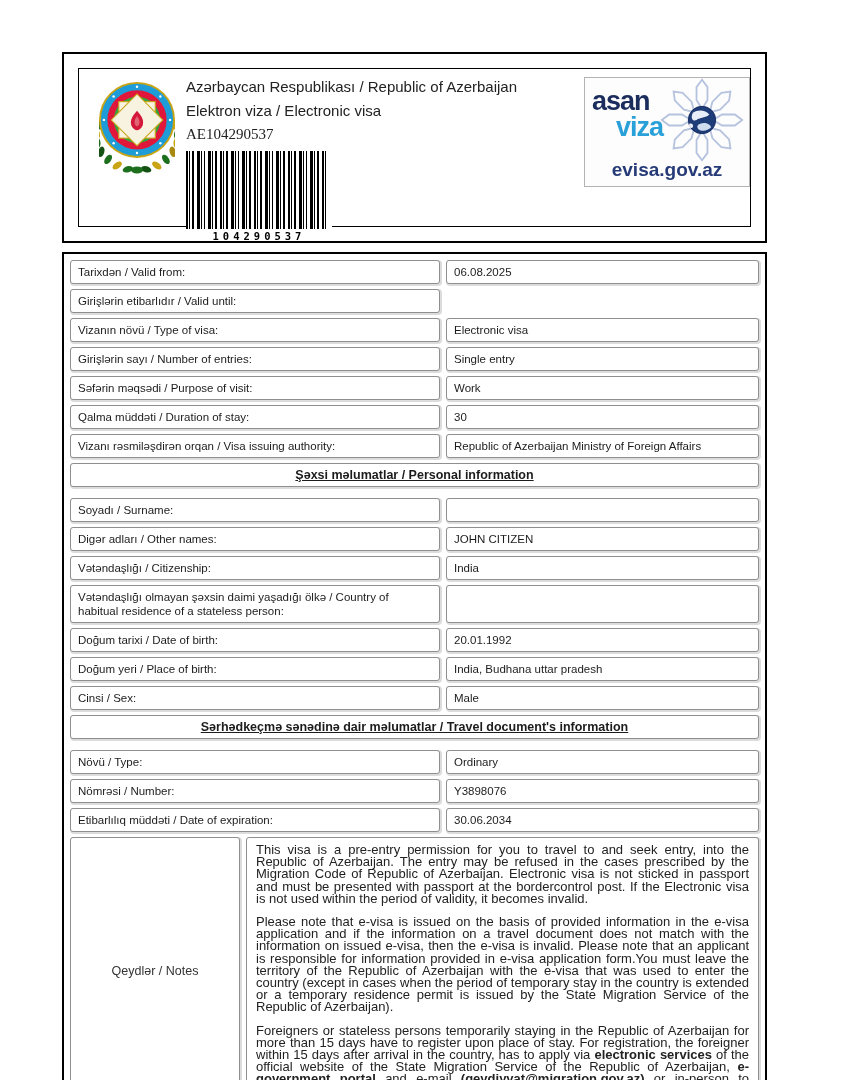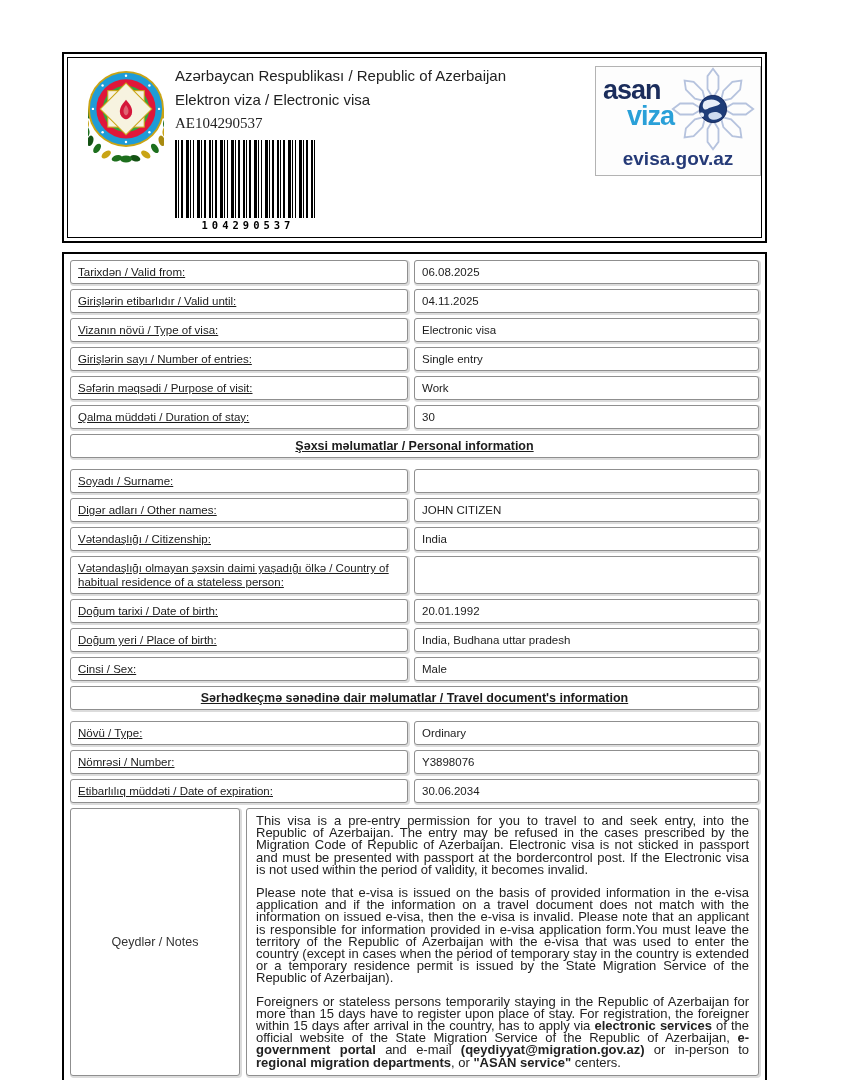--- a/index.html
+++ b/index.html
@@ -9,21 +9,21 @@
     font-family: "Liberation Sans", sans-serif;
     color: #1c1c1c;
     position: relative;
   }
   .page { position: relative; width: 848px; height: 1080px; background: #fff; }
 
   
   .header-box {
     position: absolute; left: 62px; top: 52px;
     width: 705px; height: 191px;
-    border: 2px solid #000; padding: 3px; background: #fff;
+    border: 2px solid #000; padding: 14px; background: #fff;
   }
   .header-inner { border: 1px solid #000; width: 100%; height: 100%; position: relative; }
   .emblem { position: absolute; left: 20px; top: 8px; width: 76px; height: 104px; }
   .header-text { position: absolute; left: 107px; top: 9px; font-size: 15px; color: #222; }
   .header-text .hline { line-height: 17px; margin-bottom: 7px; }
   .header-text .hline:nth-child(3) { margin-top: 2px; font-family: Liberation Serif, serif; }
   .barcode-wrap { position: absolute; left: 107px; top: 82px; width: 146px; }
   .barcode-bars { width: 146px; height: 78px; font-size: 0; white-space: nowrap; overflow: hidden; background: #fff; }
   .barcode-bars span { display: inline-block; height: 100%; background: #000; vertical-align: top; }
   .barcode-number {
@@ -49,21 +49,21 @@
   }
   .row { display: flex; gap: 6px; margin-bottom: 5px; }
   .cell {
     border: 1px solid #8f8f8f; border-radius: 3px;
     box-shadow: 1px 1px 0 1px #dcdcdc;
     background: #fff;
     padding: 4px 7px;
     font-size: 11.5px; line-height: 14px;
     min-height: 24px;
   }
-  .label-cell { width: 338px; flex: none; text-decoration: underline; }
+  .label-cell { width: 370px; flex: none; }
   .value-cell { flex: 1; }
   .section-row { margin-bottom: 11px; }
   .section-cell { text-align: center; font-weight: bold; }
   .section-cell span { text-decoration: underline; font-size: 12.5px; }
   .notes-row { margin-bottom: 0; }
   .notes-label-cell {
     width: 170px; flex: none;
     display: flex; align-items: center; justify-content: center;
     font-size: 12.5px; color: #333;
   }
@@ -168,37 +168,40 @@
   </div>
 
   <div class="table-box">
 
     <div class="row">
       <div class="cell label-cell">Tarixdən / Valid from:</div>
       <div class="cell value-cell">06.08.2025</div>
     </div>
     <div class="row">
       <div class="cell label-cell">Girişlərin etibarlıdır / Valid until:</div>
-      <div class="cell value-cell">04.11.2025</div>
     </div>
     <div class="row">
       <div class="cell label-cell">Vizanın növü / Type of visa:</div>
       <div class="cell value-cell">Electronic visa</div>
     </div>
     <div class="row">
       <div class="cell label-cell">Girişlərin sayı / Number of entries:</div>
       <div class="cell value-cell">Single entry</div>
     </div>
     <div class="row">
       <div class="cell label-cell">Səfərin məqsədi / Purpose of visit:</div>
       <div class="cell value-cell">Work</div>
     </div>
     <div class="row">
       <div class="cell label-cell">Qalma müddəti / Duration of stay:</div>
       <div class="cell value-cell">30</div>
+    </div>
+    <div class="row">
+      <div class="cell label-cell">Vizanı rəsmiləşdirən orqan / Visa issuing authority:</div>
+      <div class="cell value-cell">Republic of Azerbaijan Ministry of Foreign Affairs</div>
     </div>
 
     <div class="section-row">
       <div class="cell section-cell">
         <span>Şəxsi məlumatlar / Personal information</span>
       </div>
     </div>
 
     <div class="row">
       <div class="cell label-cell">Soyadı / Surname:</div>

